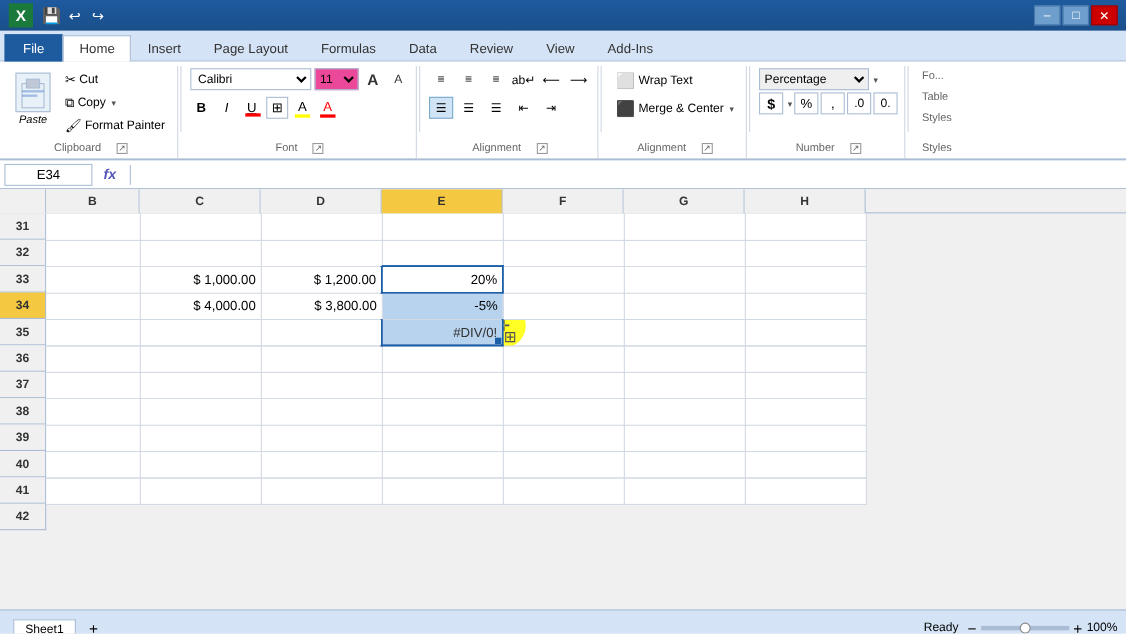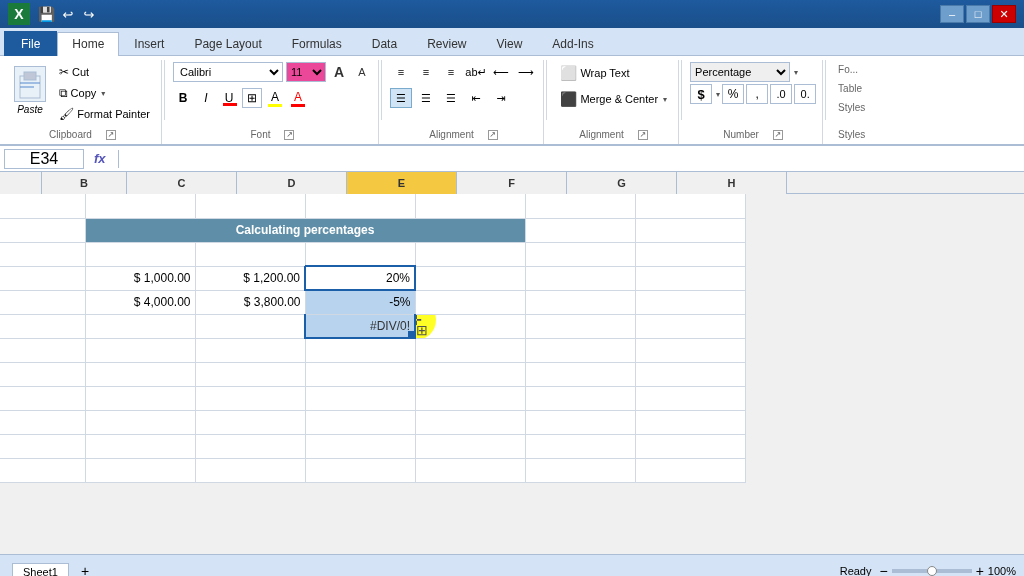--- a/index.html
+++ b/index.html
@@ -110,21 +110,21 @@
     
     #formula-bar {
       background: white;
       border-bottom: 1px solid #aabdd4;
       height: 26px;
       display: flex;
       align-items: center;
       padding: 0 4px;
       gap: 4px;
     }
-    #name-box { width: 80px; height: 20px; border: 1px solid #aabdd4; font-size: 16px; text-align: center; padding: 0 4px; }
+    #name-box { width: 80px; height: 20px; border: 1px solid #aabdd4; font-size: 12px; text-align: center; padding: 0 4px; }
     #fx-icon { color: #5555bb; font-style: italic; font-weight: bold; font-size: 13px; padding: 0 6px; }
     #formula-input { flex: 1; height: 20px; border: none; outline: none; font-size: 12px; }
 
     
     #spreadsheet { display: flex; flex-direction: column; flex: 1; overflow: hidden; }
     #col-headers { display: flex; background: #f0f0f0; border-bottom: 1px solid #aabdd4; height: 22px; }
     .row-header-spacer { width: 42px; min-width: 42px; background: #f0f0f0; border-right: 1px solid #aabdd4; height: 22px; }
     .col-header {
       height: 22px;
       display: flex;
@@ -426,41 +426,49 @@
     <div class="col-header" style="width:110px;">C</div>
     <div class="col-header" style="width:110px;">D</div>
     <div class="col-header active" style="width:110px;">E</div>
     <div class="col-header" style="width:110px;">F</div>
     <div class="col-header" style="width:110px;">G</div>
     <div class="col-header" style="width:110px;">H</div>
   </div>
 
   <div id="sheet-body">
 
+    <div id="row-headers">
+      <div class="row-header">31</div>
+      <div class="row-header">32</div>
+      <div class="row-header">33</div>
+      <div class="row-header active">34</div>
+      <div class="row-header">35</div>
+      <div class="row-header">36</div>
+      <div class="row-header">37</div>
+      <div class="row-header">38</div>
+      <div class="row-header">39</div>
+      <div class="row-header">40</div>
+      <div class="row-header">41</div>
+      <div class="row-header">42</div>
+    </div>
 
     <div id="grid">
       <table>
 
         <tbody>
             <tr>
           <td class="col-b"></td>
           <td class="col-c"></td>
           <td class="col-d"></td>
           <td class="col-e"></td>
           <td class="col-f"></td>
           <td class="col-g"></td>
           <td class="col-h"></td>
         </tr>
 
-        <tr>
-          <td class="col-b"></td>
-          <td class="col-c header-merge" colspan="4">Calculating percentages</td>
-          <td class="col-g"></td>
-          <td class="col-h"></td>
-        </tr>
 
         <tr>
           <td class="col-b"></td>
           <td class="col-c"></td>
           <td class="col-d"></td>
           <td class="col-e"></td>
           <td class="col-f"></td>
           <td class="col-g"></td>
           <td class="col-h"></td>
         </tr>

